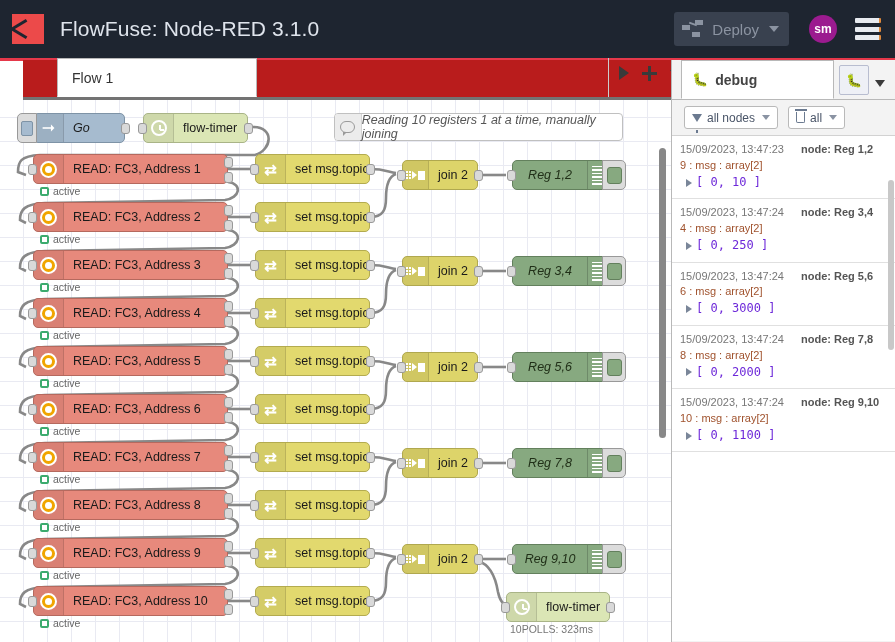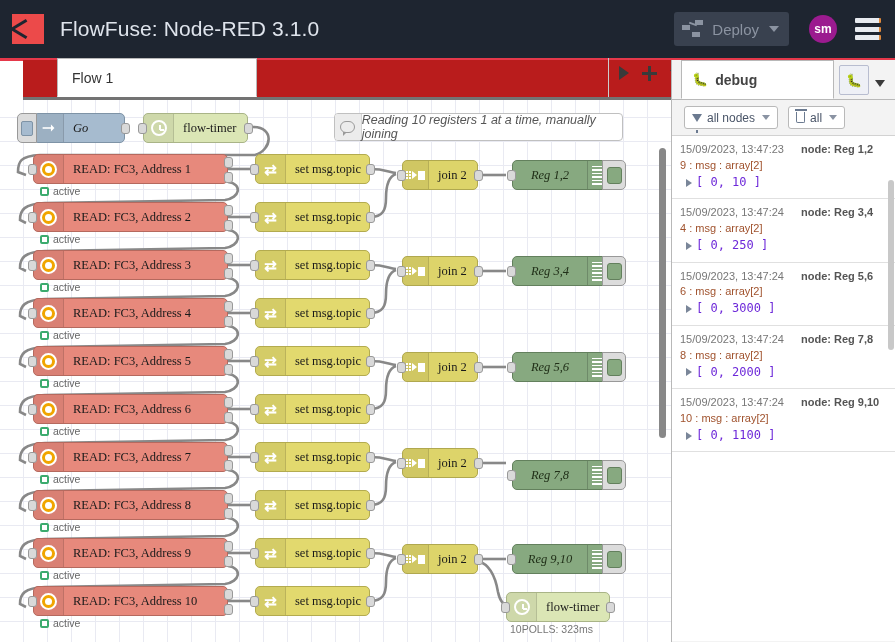--- a/index.html
+++ b/index.html
@@ -119,21 +119,21 @@
     position: absolute; height: 30px; border-radius: 5px;
     display: flex; align-items: center;
     border: 1px solid #999; font-size: 12.5px; color: #1a1a1a;
     box-sizing: border-box;
   }
   .node .ic {
     width: 30px; height: 100%; display: flex; align-items: center; justify-content: center;
     border-right: 1px solid rgba(0,0,0,.12); border-radius: 4px 0 0 4px;
     background: rgba(0,0,0,.06); flex: 0 0 auto;
   }
-  .node .lbl { padding: 0 9px; white-space: nowrap; overflow: hidden; font-family: Liberation Serif, serif; }
+  .node .lbl { padding: 0 9px; white-space: nowrap; overflow: hidden; }
 
   .n-read { background: #e7897c; border-color: #b5695e; }
   .n-change { background: #e2d96e; border-color: #b3ab4f; }
   .n-join  { background: #ddd46a; border-color: #b0a84f; }
   .n-debug { background: #87a980; border-color: #63805d; }
   .n-inject{ background: #a6bbcf; border-color: #7e93a6; }
   .n-timer { background: #dbe6b5; border-color: #a9b487; }
 
   .port {
     position: absolute; width: 9px; height: 11px; background: #d9d9d9;
@@ -780,21 +780,21 @@
               <i></i>
               <i></i>
               <i></i>
               <i></i>
             </span>
             <span class="dbg-toggle">
               <b></b>
             </span>
             <span class="port" style="left:-6px; top:9px;"></span>
           </div>
-          <div class="node n-debug" style="left: 512px; top: 348px; width: 96px; margin-top: 12px;">
+          <div class="node n-debug" style="left: 512px; top: 348px; width: 96px;">
             <span class="lbl italic" style="flex:1;text-align:center;color:#213018">Reg 7,8</span>
             <span class="dbg-bars">
               <i></i>
               <i></i>
               <i></i>
               <i></i>
               <i></i>
               <i></i>
             </span>
             <span class="dbg-toggle">

